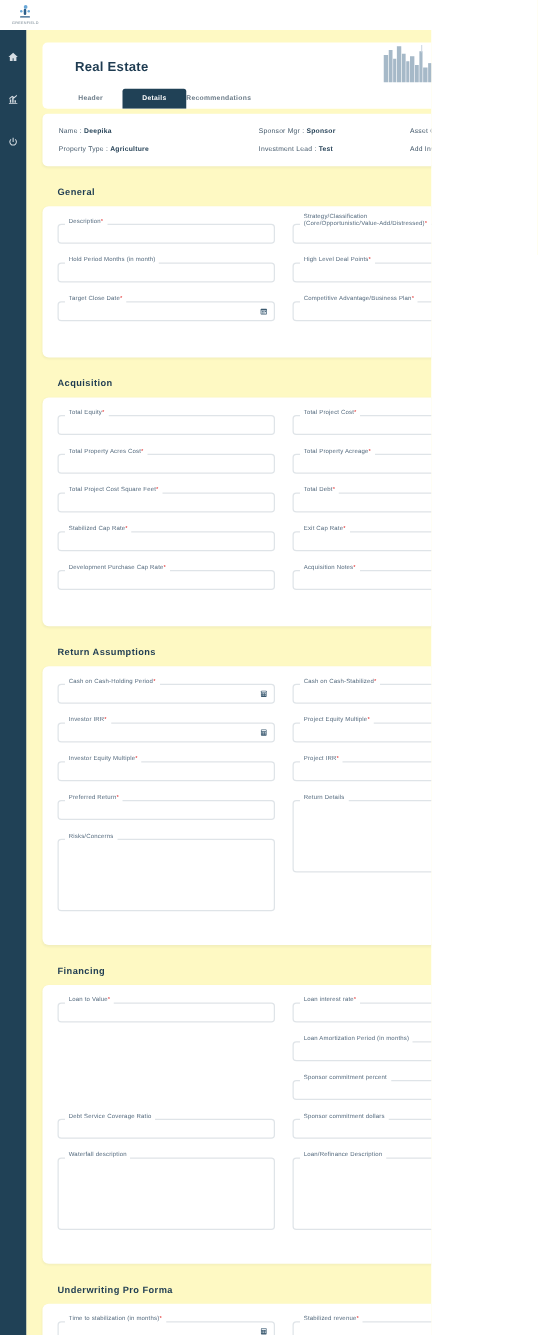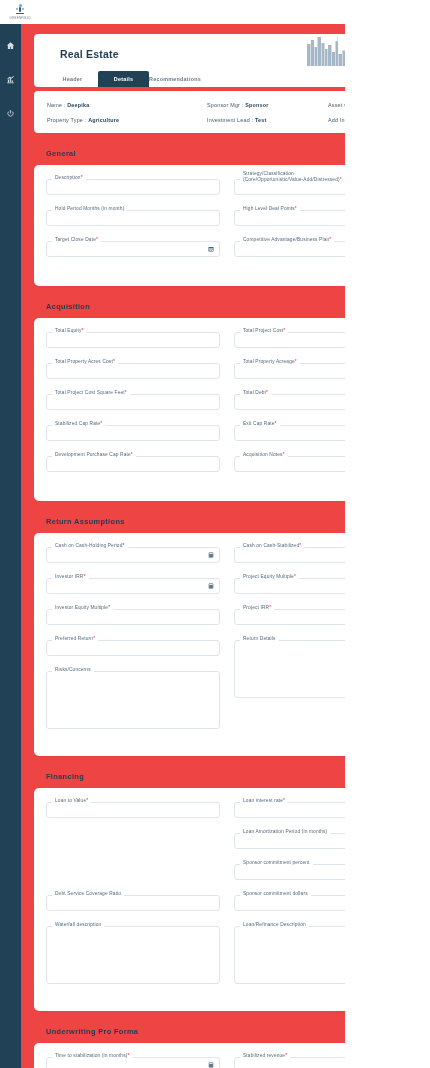--- a/index.html
+++ b/index.html
@@ -43,21 +43,21 @@
   }
   .rail-ico {
     width: 21px; height: 14px; display: flex; align-items: center; justify-content: center;
     color: #d6dde3; cursor: pointer;
   }
   .rail-ico svg { width: 9px; height: 9px; display:block; }
 
   
   .canvas {
     position: absolute; left: 21px; top: 24px; width: 324px; height: 1044px;
-    background: #ef4444; overflow: hidden;
+    background: #fef9c3; overflow: hidden;
   }
 
   
   .hero {
     position: relative; margin: 10px 0 0 13px; width: 400px; height: 53px;
     background: #ffffff; border-radius: 4px 0 0 4px; overflow: hidden;
   }
   .hero-title {
     position: absolute; left: 26px; top: 14px;
     font-size: 10.5px; font-weight: bold; color: #1f3c52; letter-spacing: .2px;

